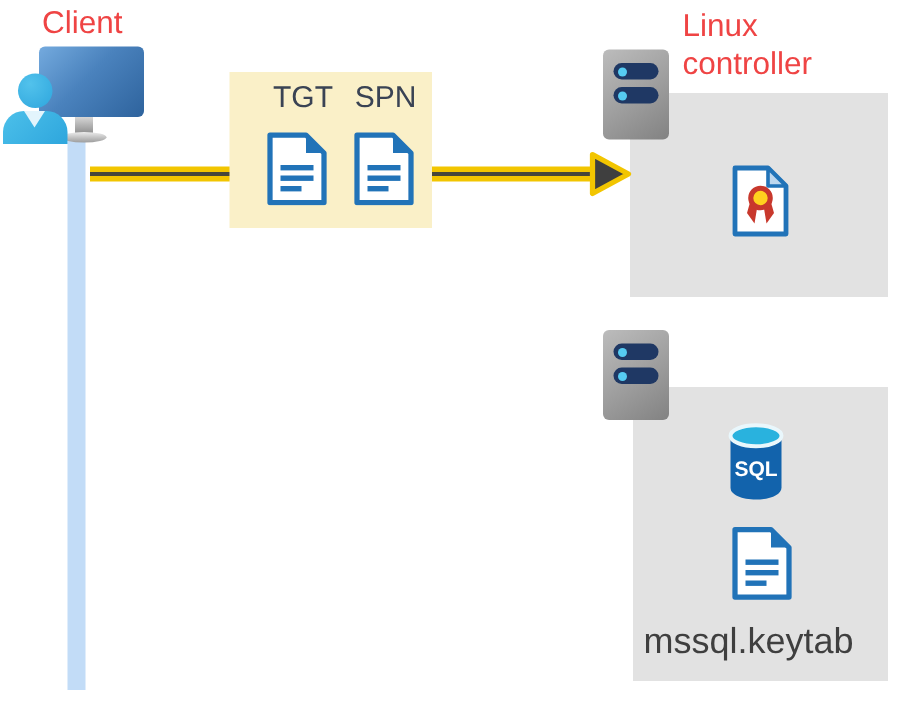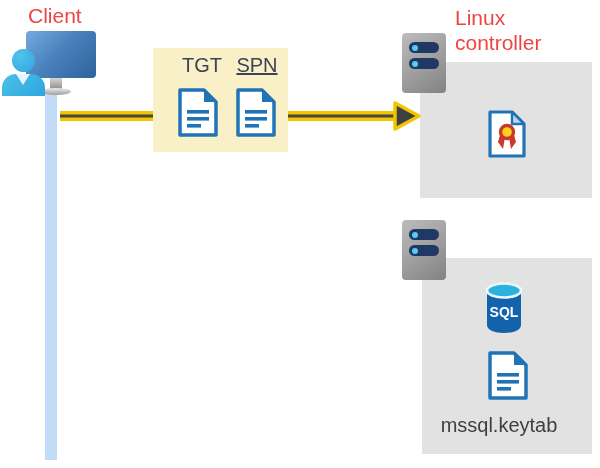--- a/index.html
+++ b/index.html
@@ -15,23 +15,23 @@
   .ticket-box{position:absolute;left:153px;top:48px;width:135px;height:104px;background:#faf0c8;}
 
   
   .title{position:absolute;font-weight:normal;font-size:21px;color:#ef4444;line-height:25px;}
   .lbl-client{left:28px;top:3px;}
   .lbl-dc{left:455px;top:5px;width:125px;}
   .lbl-linux{left:455px;top:225px;width:140px;}
   .ticket-lbl{position:absolute;top:54px;width:48px;text-align:center;
               font-size:20px;color:#3a4354;}
   .ticket-lbl.tgt{left:178px;}
-  .ticket-lbl.spn{left:233px;text-decoration:underline;}
+  .ticket-lbl.spn{left:233px;}
   .lbl-keytab{position:absolute;left:422px;top:414px;width:154px;text-align:center;
-              font-size:20px;color:#3f3f3f;}
+              font-size:24px;color:#3f3f3f;}
 
   
   .monitor-screen{position:absolute;left:26px;top:31px;width:70px;height:47px;border-radius:4px;
                   background:linear-gradient(135deg,#74aade 0%,#4a82bd 45%,#2e639d 100%);}
   .monitor-neck{position:absolute;left:50px;top:78px;width:12px;height:11px;
                 background:linear-gradient(180deg,#d6d6d6,#8f8f8f);}
   .monitor-base{position:absolute;left:41px;top:88px;width:30px;height:7px;border-radius:50%;
                 background:linear-gradient(180deg,#ececec,#9d9d9d);}
   .person-head{position:absolute;left:12px;top:49px;width:23px;height:23px;border-radius:50%;
                background:radial-gradient(circle at 35% 30%,#52c2ec,#2ea6dd);}

